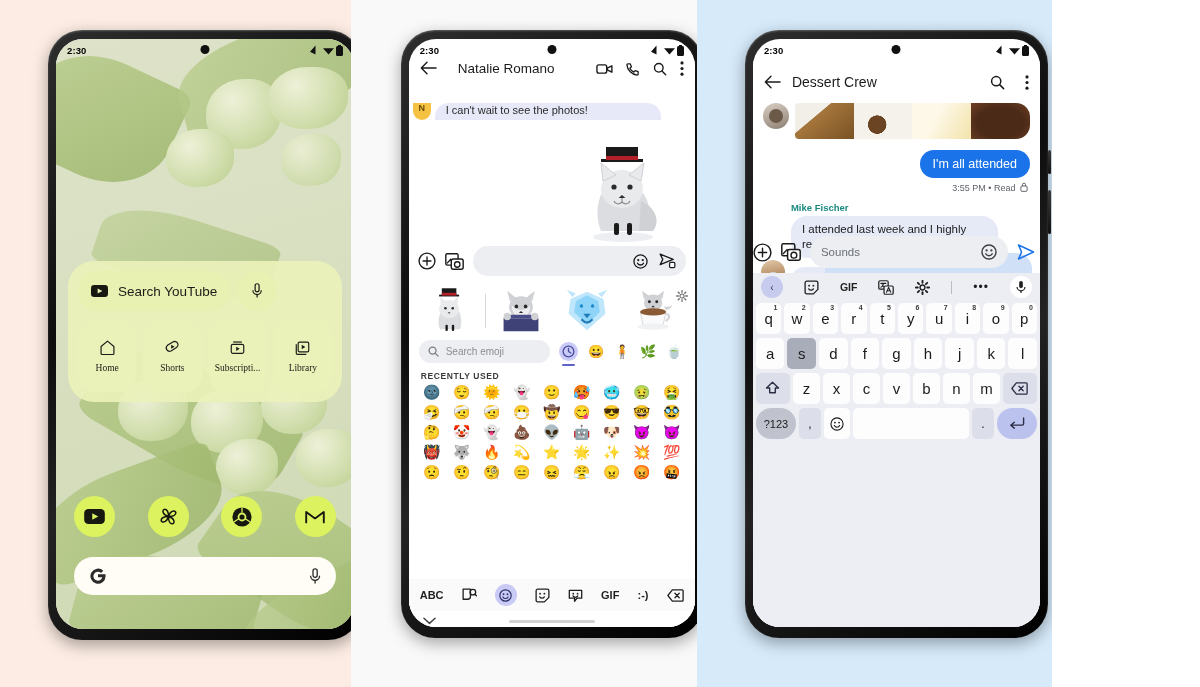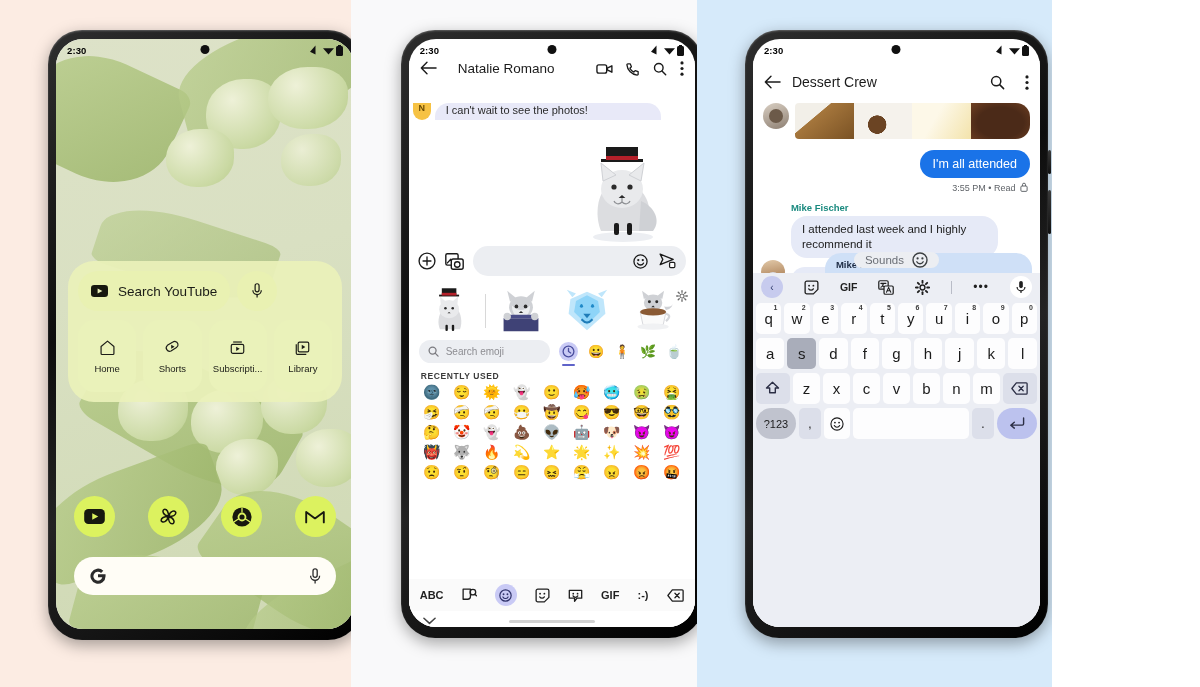--- a/index.html
+++ b/index.html
@@ -72,21 +72,21 @@
   .yt-search {
     height: 40px; background: #e9f1b2; border-radius: 22px;
     display: flex; align-items: center; padding: 0 13px; gap: 10px;
   }
   .yt-row { display: flex; align-items: center; gap: 7px; }
   .yt-mic {
     width: 40px; height: 40px; border-radius: 50%; background: #e9f1b2;
     display: flex; align-items: center; justify-content: center; flex: 0 0 40px;
   }
   .yt-search-text { font-size: 13.5px; color: #1b1c17; }
-  .yt-tiles { display: flex; gap: 7px; margin-top: 9px; }
+  .yt-tiles { display: flex; gap: 7px; margin-top: 9px; font-family: Liberation Serif, serif; }
   .yt-tile {
     flex: 1; height: 72px; background: #eaf2ba; border-radius: 16px;
     display: flex; flex-direction: column; align-items: center; justify-content: center; gap: 7px;
   }
   .yt-tile span.lbl { font-size: 9.5px; color: #1b1c17; white-space: nowrap; }
 
   .dock {
     position: absolute; left: 18px; right: 18px; bottom: 92px;
     display: flex; justify-content: space-between; align-items: center;
   }
@@ -237,21 +237,21 @@
 
   .reply-card {
     position: absolute; left: 72px; right: 8px; top: 150px;
     background: #cfe0f7; border-radius: 16px 16px 4px 4px; padding: 6px 11px 9px;
   }
   .reply-card .who { font-size: 9.5px; font-weight: 700; color: #1d2b44; }
   .reply-card .txt { font-size: 10.5px; color: #26354d; margin-top: 1px; }
 
   .p3-inputbar {
     position: absolute; left: 0; right: 0; top: 195px; height: 36px;
-    display: flex; align-items: center; gap: 9px; padding: 0 0; flex-direction: column;
+    display: flex; align-items: center; gap: 9px; padding: 0 0;
   }
   .p3-inputpill {
     flex: 1; height: 32px; background: #eceef2; border-radius: 17px;
     display: flex; align-items: center; padding: 0 11px; gap: 8px;
   }
   .p3-inputpill .ph { flex: 1; font-size: 11.5px; color: #6b6f76; }
 
   .p3-kb { position: absolute; left: 0; right: 0; top: 234px; bottom: 0; background: #eceef4; }
   .kb-toolbar {
     height: 28px; display: flex; align-items: center; padding: 0 8px; gap: 0; justify-content: space-between;

